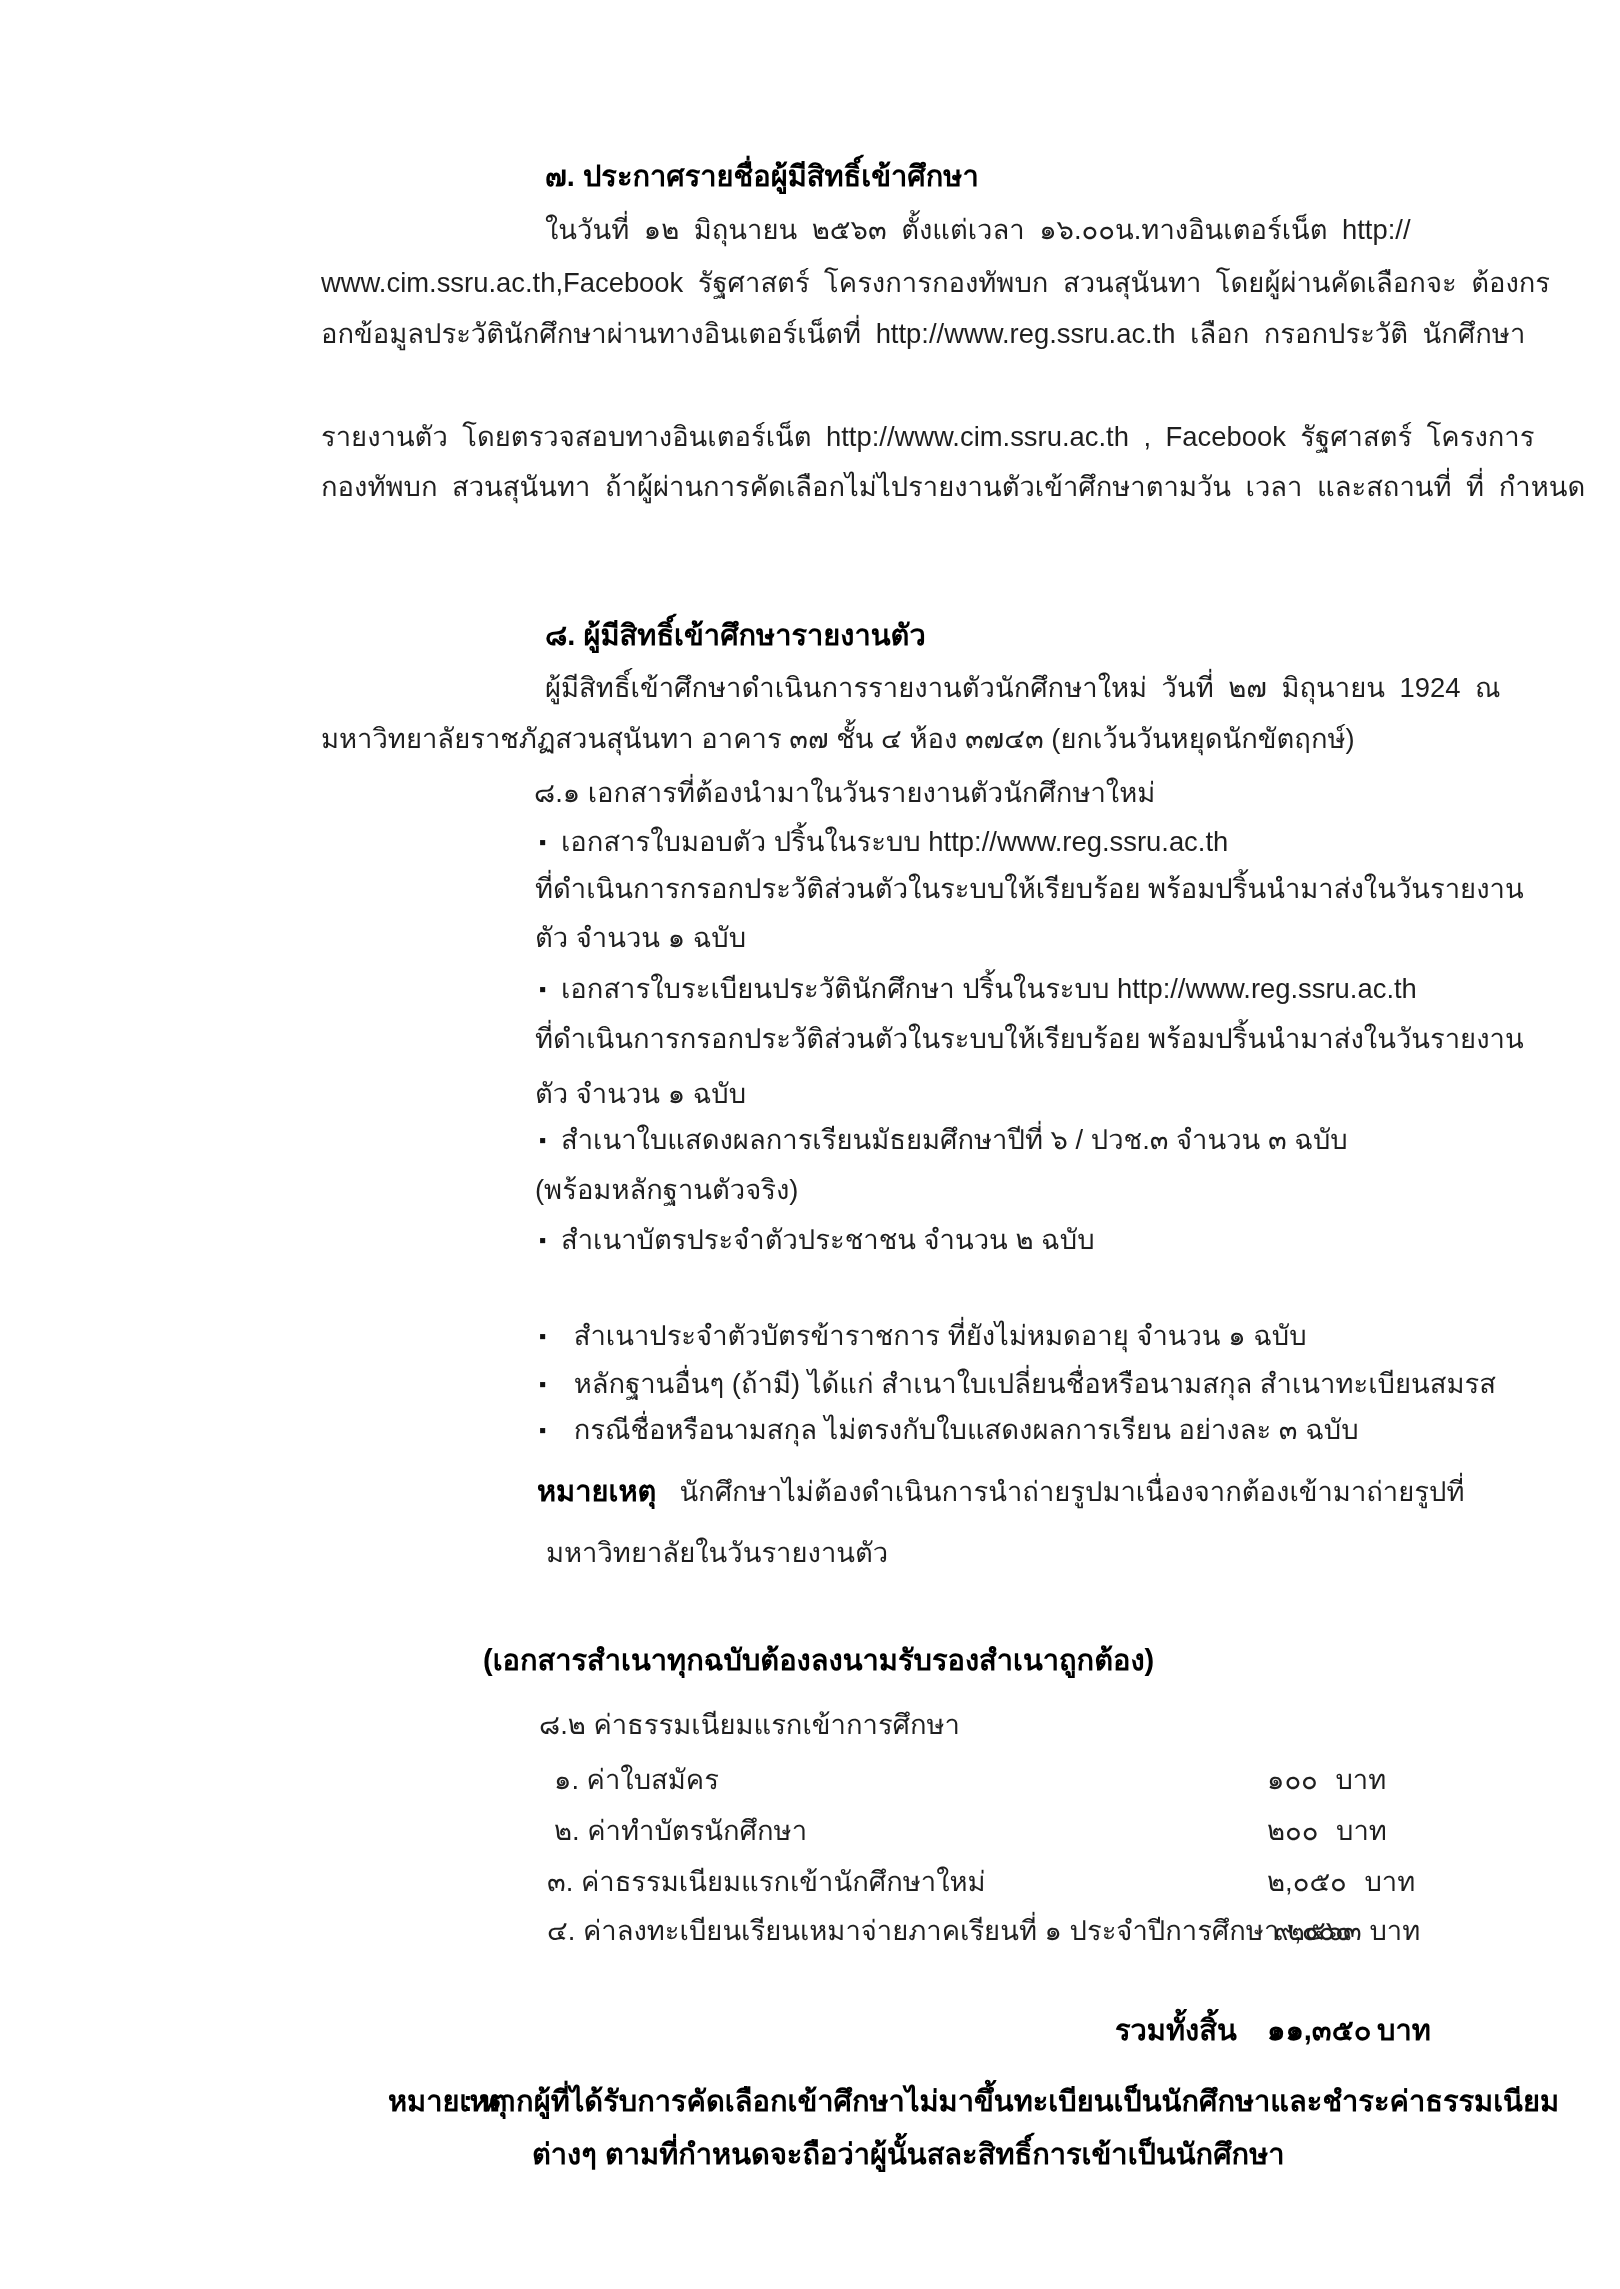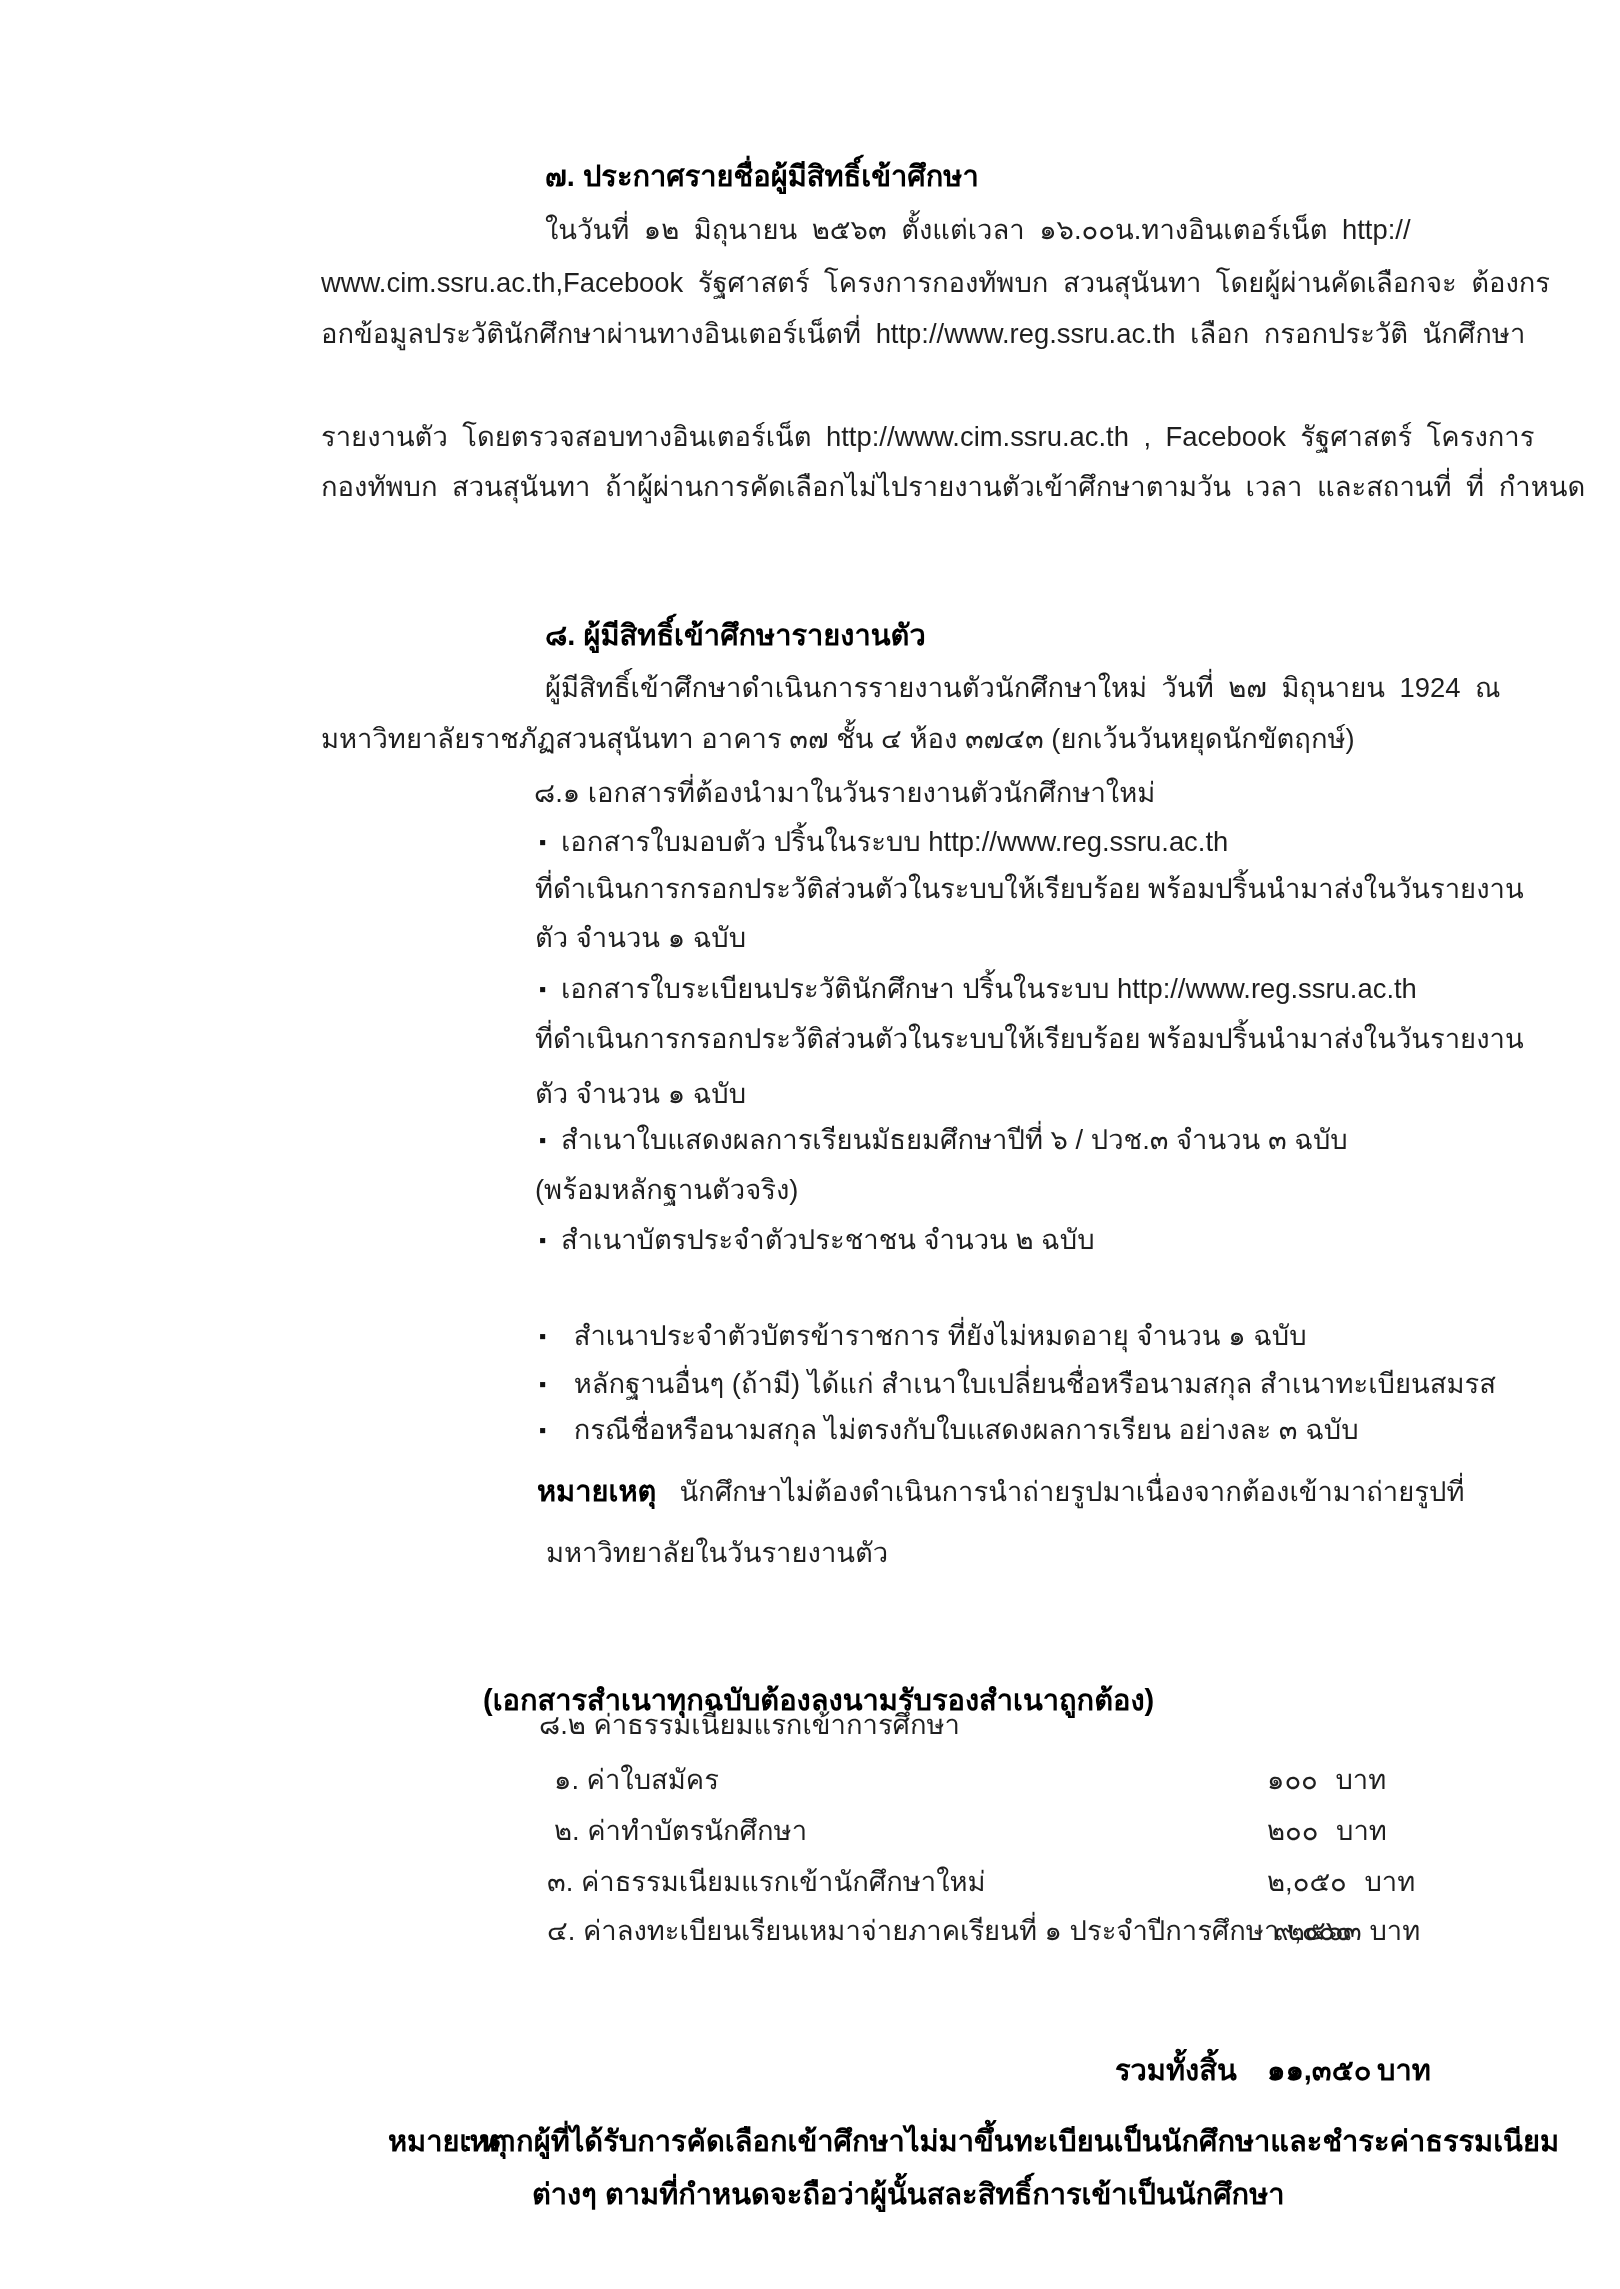--- a/index.html
+++ b/index.html
@@ -14,21 +14,21 @@
   }
   .ln{
     position:absolute;
     white-space:nowrap;
     font-size:27.4px;
     line-height:1.35;
     color:#1f1f1f;
   }
   .b{font-weight:bold;color:#000000;}
   .hd{font-size:29px;font-weight:bold;color:#000000;}
-  .big{font-size:29px;margin-top:40px;}
+  .big{font-size:29px;}
   .ws{word-spacing:6.9px;}
   .blt{
     display:inline-block;
     font-size:20.6px;
     margin-right:14.7px;
     vertical-align:2px;
     color:#111111;
   }
   .blt.wide{margin-right:27.4px;}
   .gap{margin-left:23px;font-family:Liberation Serif, serif;}

